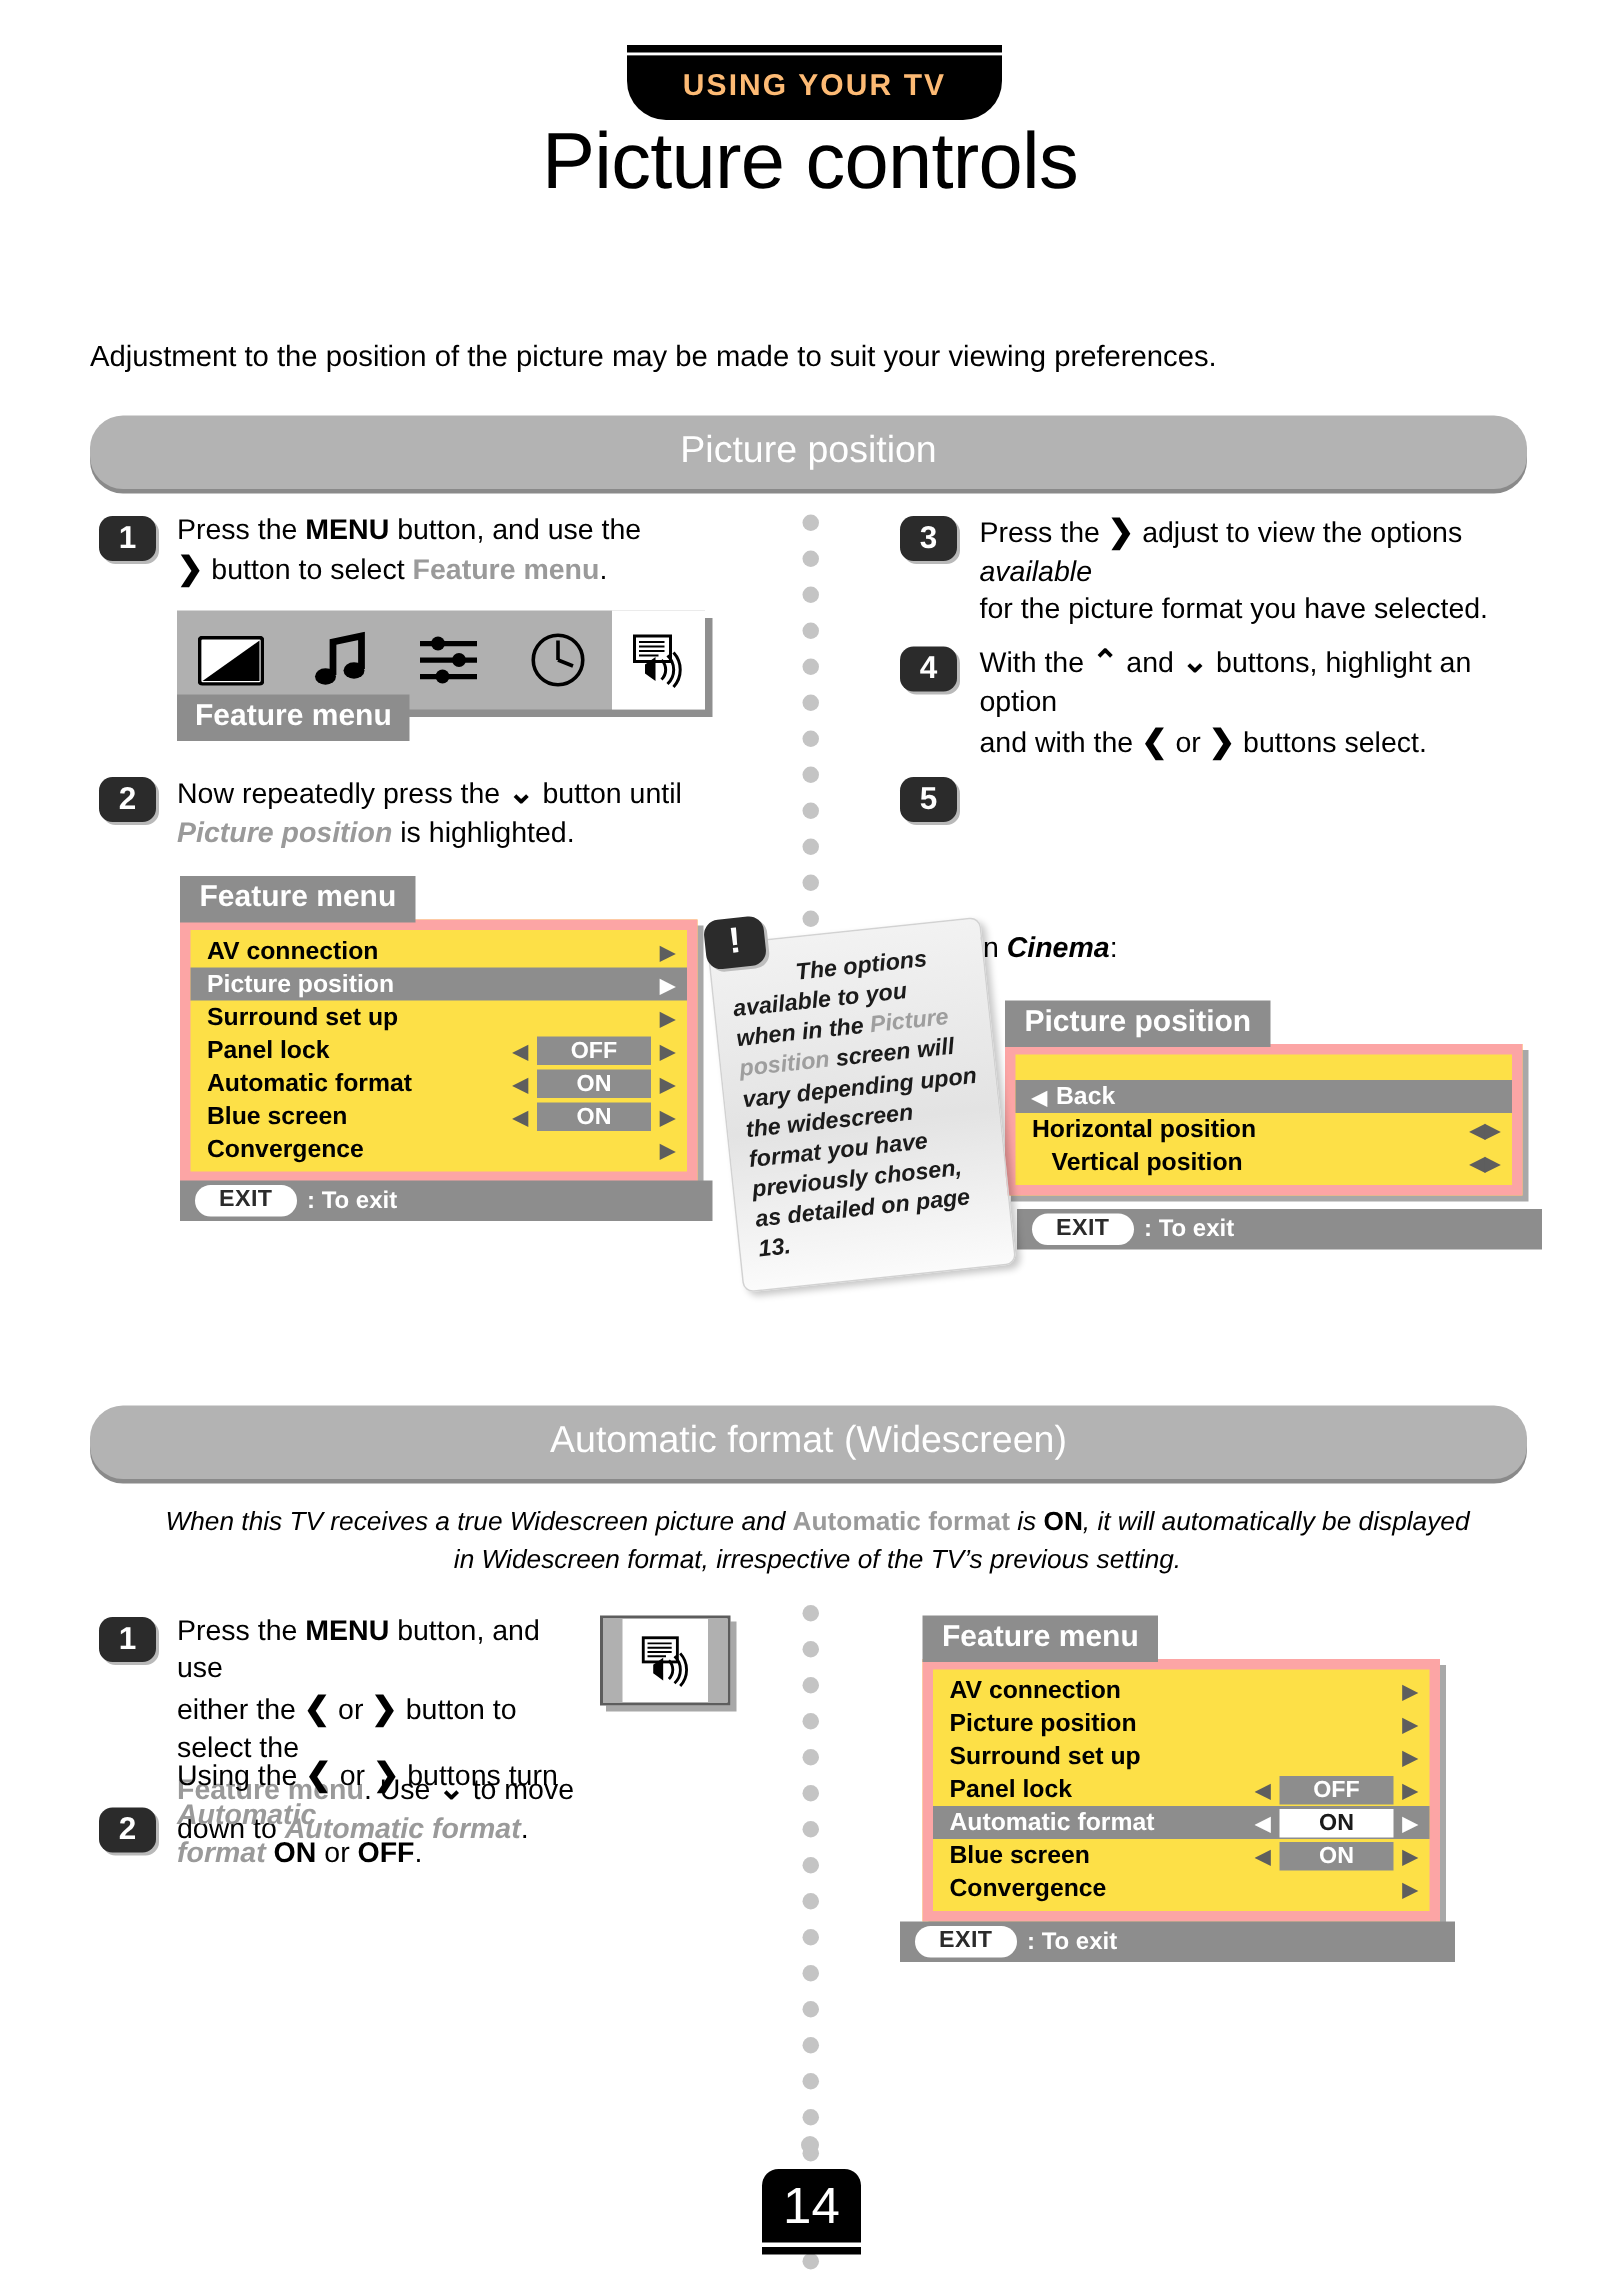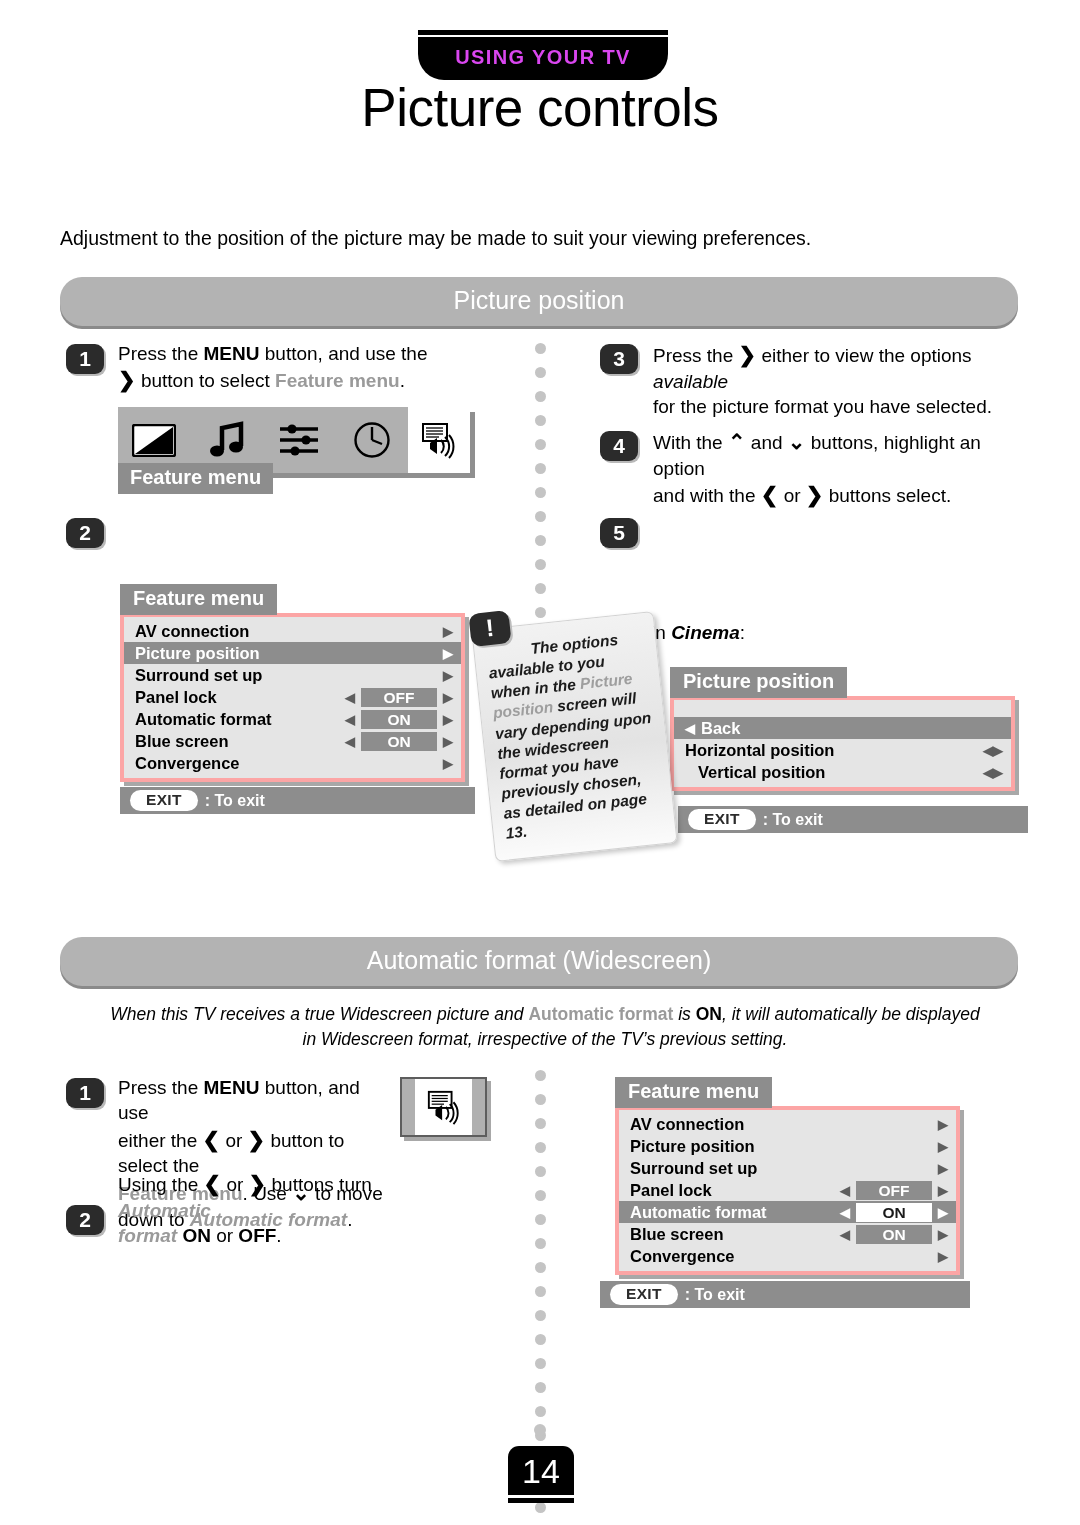--- a/index.html
+++ b/index.html
@@ -18,21 +18,21 @@
   
   .banner-wrap {
     position: absolute; left: 418px; top: 30px; width: 250px;
   }
   .banner-rule {
     height: 5px; background: #000; width: 100%;
     border-bottom: 2px solid #fff;
     box-sizing: content-box;
   }
   .banner {
-    background: #000; color: #d946ef;
+    background: #000; color: #fdba74;
     border-radius: 0 0 26px 26px;
     text-align: center;
     font-size: 20px; font-weight: bold;
     letter-spacing: 1.4px;
     padding: 9px 0 11px 0;
   }
   .page-title {
     position: absolute; left: 0; right: 0; top: 77px;
     text-align: center;
     font-size: 53px;
@@ -119,22 +119,22 @@
   
   .osd { position: absolute; }
   .osd-title {
     display: inline-block;
     background: #8d8d8d; color: #ffffff;
     font-size: 20px; font-weight: bold;
     padding: 3px 13px 5px 13px;
     position: relative; z-index: 3;
   }
   .osd-body {
-    background: #e5e5e5;
-    border: 4px solid #fca5a5;
+    background: #fde047;
+    border: 7px solid #fca5a5;
     box-shadow: 4px 4px 0 #a8a8a8;
     margin-top: -2px;
     padding: 3px 0 4px 0;
     position: relative;
   }
   .osd-row {
     display: flex; align-items: center;
     height: 22px;
     font-size: 16.5px; font-weight: bold;
     padding: 0 8px 0 11px;
@@ -336,20 +336,24 @@
         <path d="M15 22 L22 17 L22 33 L15 28 Z" fill="#000"></path>
         <path d="M26 19 a9 9 0 0 1 0 13" fill="none" stroke="#000" stroke-width="2"></path>
         <path d="M30 16 a13 13 0 0 1 0 19" fill="none" stroke="#000" stroke-width="2"></path>
         <path d="M34 14 a17 17 0 0 1 0 23" fill="none" stroke="#000" stroke-width="2"></path>
       </svg>
     </div>
   </div>
   <div class="feature-tab">Feature menu</div>
 
   <div class="step" style="left:66px; top:518px;">2</div>
+  <div class="step-text" style="left:118px; top:515px; width:400px;">
+    <span>Now repeatedly press the </span><span class="arr">⌄</span><span> button until</span><br>
+    <span class="greyi">Picture position</span><span> is highlighted.</span>
+  </div>
 
   <div class="osd" style="left:120px; top:584px; width:345px;">
     <div class="osd-title">Feature menu</div>
     <div class="osd-body">
 
       <div class="osd-row">
         <span class="label">AV connection</span>
         <span class="tri tri-r">▶</span>
       </div>
 
@@ -392,21 +396,21 @@
     </div>
   </div>
 
   <div class="exitbar" style="left:120px; top:787px; width:345px;">
     <span class="exit-pill">EXIT</span>
     <span>: To exit</span>
   </div>
 
   <div class="step" style="left:600px; top:344px;">3</div>
   <div class="step-text" style="left:653px; top:341px; width:380px;">
-    <span>Press the </span><span class="arr">❯</span><span> either to view the options </span><i>available</i><br>
+    <span>Press the </span><span class="arr">❯</span><span> adjust to view the options </span><i>available</i><br>
     <span>for the picture format you have selected.</span>
   </div>
 
   <div class="step" style="left:600px; top:431px;">4</div>
   <div class="step-text" style="left:653px; top:428px; width:380px;">
     <span>With the </span><span class="arr">⌃</span><span> and </span><span class="arr">⌄</span><span> buttons, highlight an option</span><br>
     <span>and with the </span><span class="arr">❮</span><span> or </span><span class="arr">❯</span><span> buttons select.</span>
   </div>
 
   <div class="step" style="left:600px; top:518px;">5</div>

